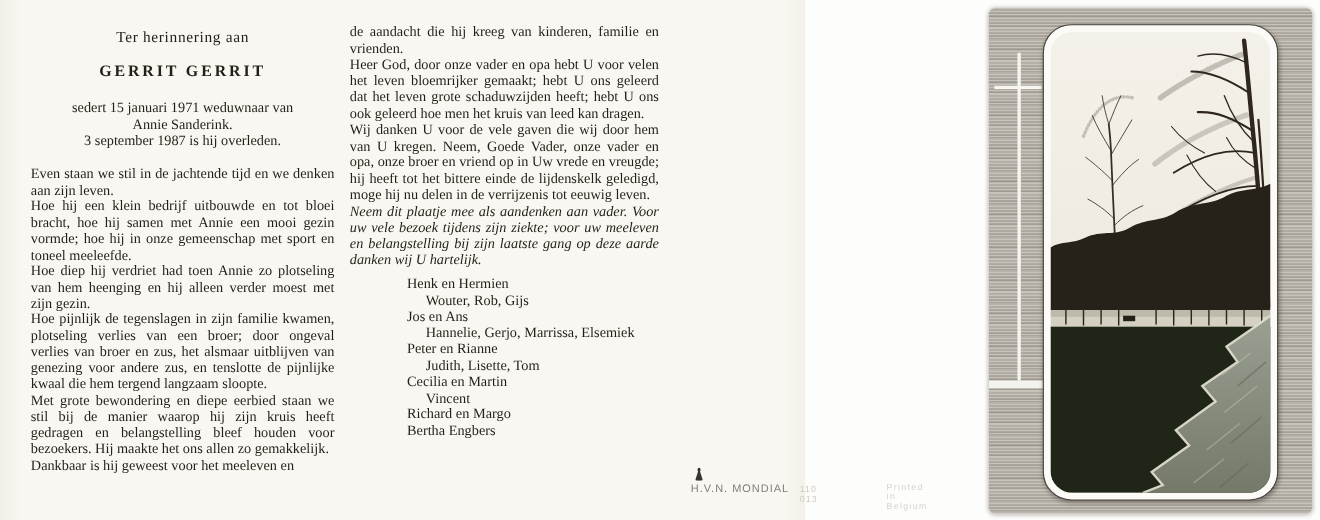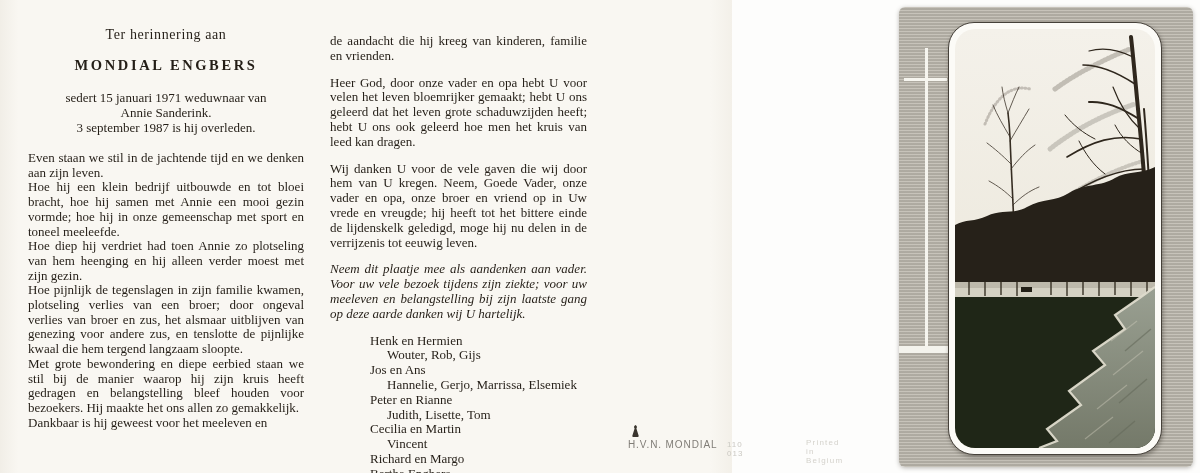--- a/index.html
+++ b/index.html
@@ -14,21 +14,21 @@
     position:absolute;left:0;top:0;width:732px;height:473px;
     background:linear-gradient(90deg,#f1eee7 0,#f9f7f2 2.5%,#f9f7f2 97%,#f3f0e9 100%);
   }
   .col-left{position:absolute;left:28px;top:27px;width:276px;}
   .dedication{text-align:center;font-size:14px;letter-spacing:.6px;}
   .deceased-name{text-align:center;font-size:14.5px;font-weight:bold;letter-spacing:2.6px;margin-top:14px;}
   .vitae{margin-top:16px;text-align:center;font-size:13px;line-height:15px;}
   .bodytext{margin-top:16px;font-size:13px;line-height:14.7px;text-align:justify;}
   .bodytext p{margin:0;}
   .col-mid{position:absolute;left:318px;top:22px;width:281px;font-size:13px;line-height:14.8px;}
-  .col-mid p{margin:12px;text-align:justify;}
+  .col-mid p{margin:0;text-align:justify;}
   .keepsake{margin-top:30px;font-style:italic;}
   .family-list{margin-top:7px;margin-left:52px;line-height:14.8px;}
   .fam{white-space:nowrap;}
   .fam.child{margin-left:17px;}
   
   .printer-logo{position:absolute;left:631px;top:425px;width:9px;height:12px;}
   .printer-name{position:absolute;left:628px;top:439px;font-family:"Liberation Sans",sans-serif;
     font-size:10px;letter-spacing:.9px;color:#807d77;}
   .print-code{position:absolute;left:727px;top:440px;font-family:Liberation Sans, sans-serif;
     font-size:8px;letter-spacing:1px;color:#cbc9c3;}
@@ -54,21 +54,21 @@
   }
   .photo-frame svg{display:block;width:200px;height:419px;border-radius:20px;}
 </style>
 </head>
 <body>
 
 <div class="inside-card">
 
   <div class="col-left">
     <div class="dedication">Ter herinnering aan</div>
-    <div class="deceased-name">MONDIAL ENGBERS</div>
+    <div class="deceased-name">GERRIT GERRIT</div>
     <div class="vitae">
       <div>sedert 15 januari 1971 weduwnaar van</div>
       <div>Annie Sanderink.</div>
       <div>3 september 1987 is hij overleden.</div>
     </div>
     <div class="bodytext">
       <p>Even staan we stil in de jachtende tijd en we denken aan zijn leven.</p>
       <p>Hoe hij een klein bedrijf uitbouwde en tot bloei bracht, hoe hij samen met Annie een mooi gezin vormde; hoe hij in onze gemeenschap met sport en toneel meeleefde.</p>
       <p>Hoe diep hij verdriet had toen Annie zo plotseling van hem heenging en hij alleen verder moest met zijn gezin.</p>
       <p>Hoe pijnlijk de tegenslagen in zijn familie kwamen, plotseling verlies van een broer; door ongeval verlies van broer en zus, het alsmaar uitblijven van genezing voor andere zus, en tenslotte de pijnlijke kwaal die hem tergend langzaam sloopte.</p>

